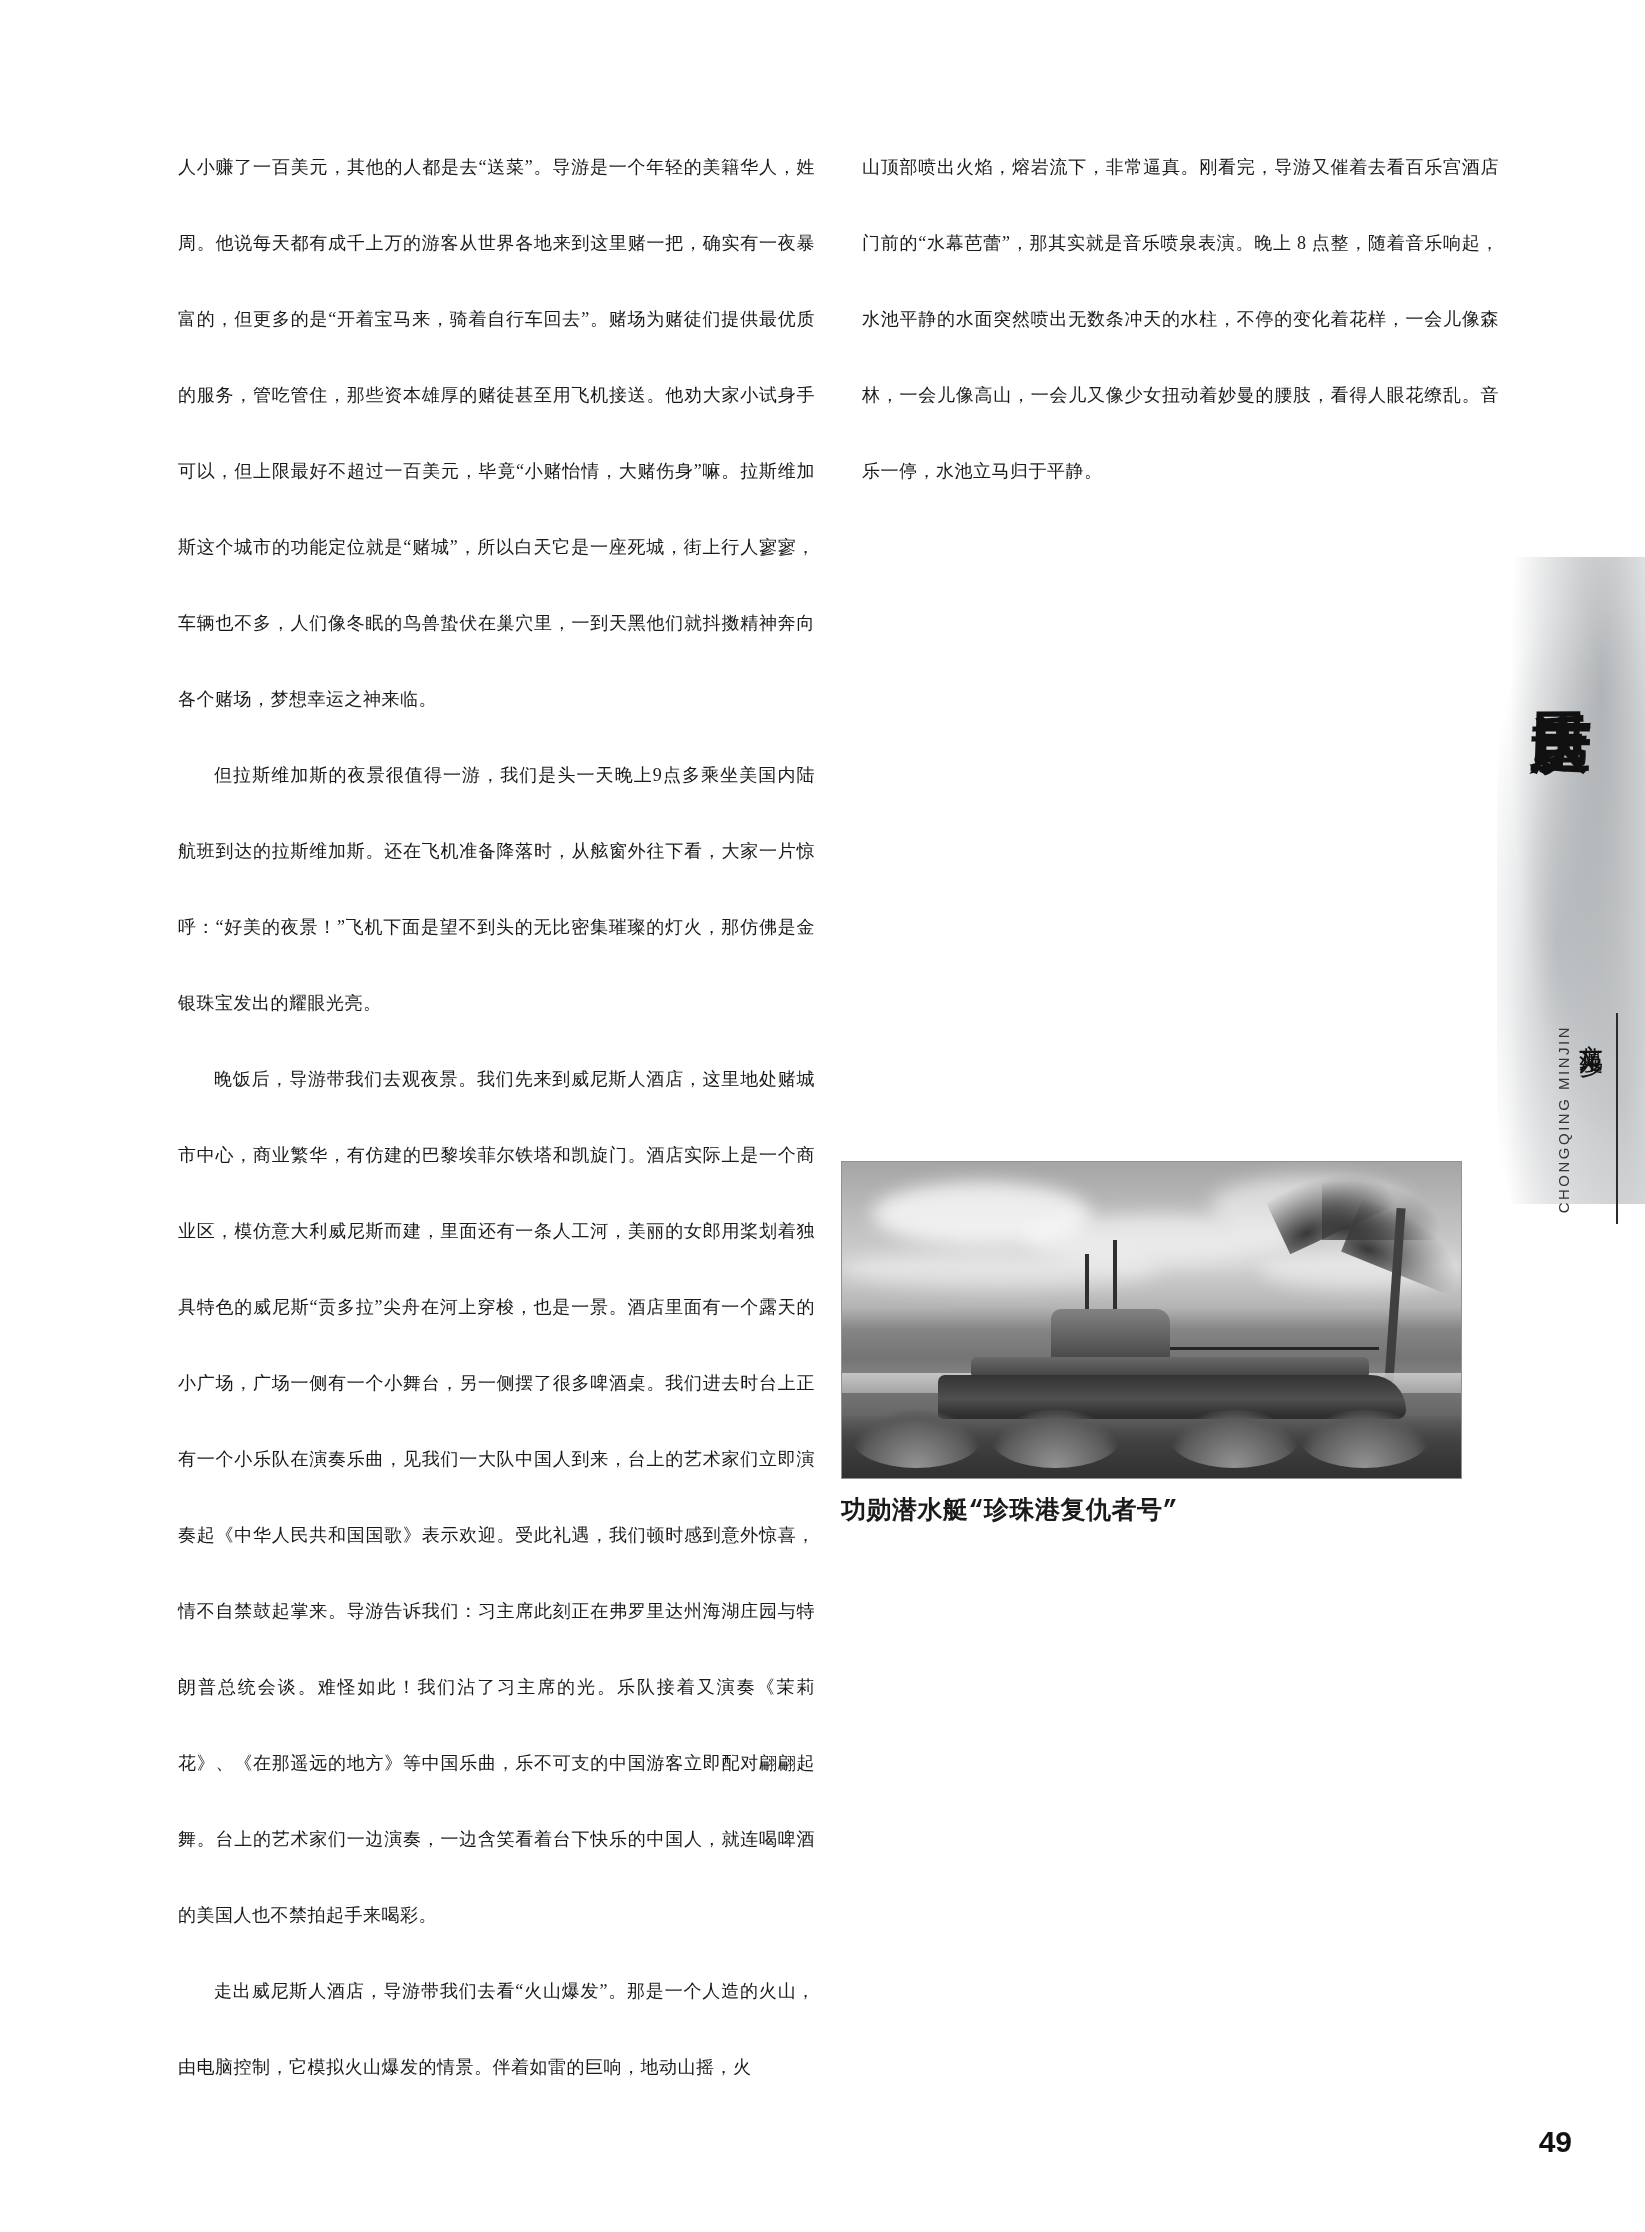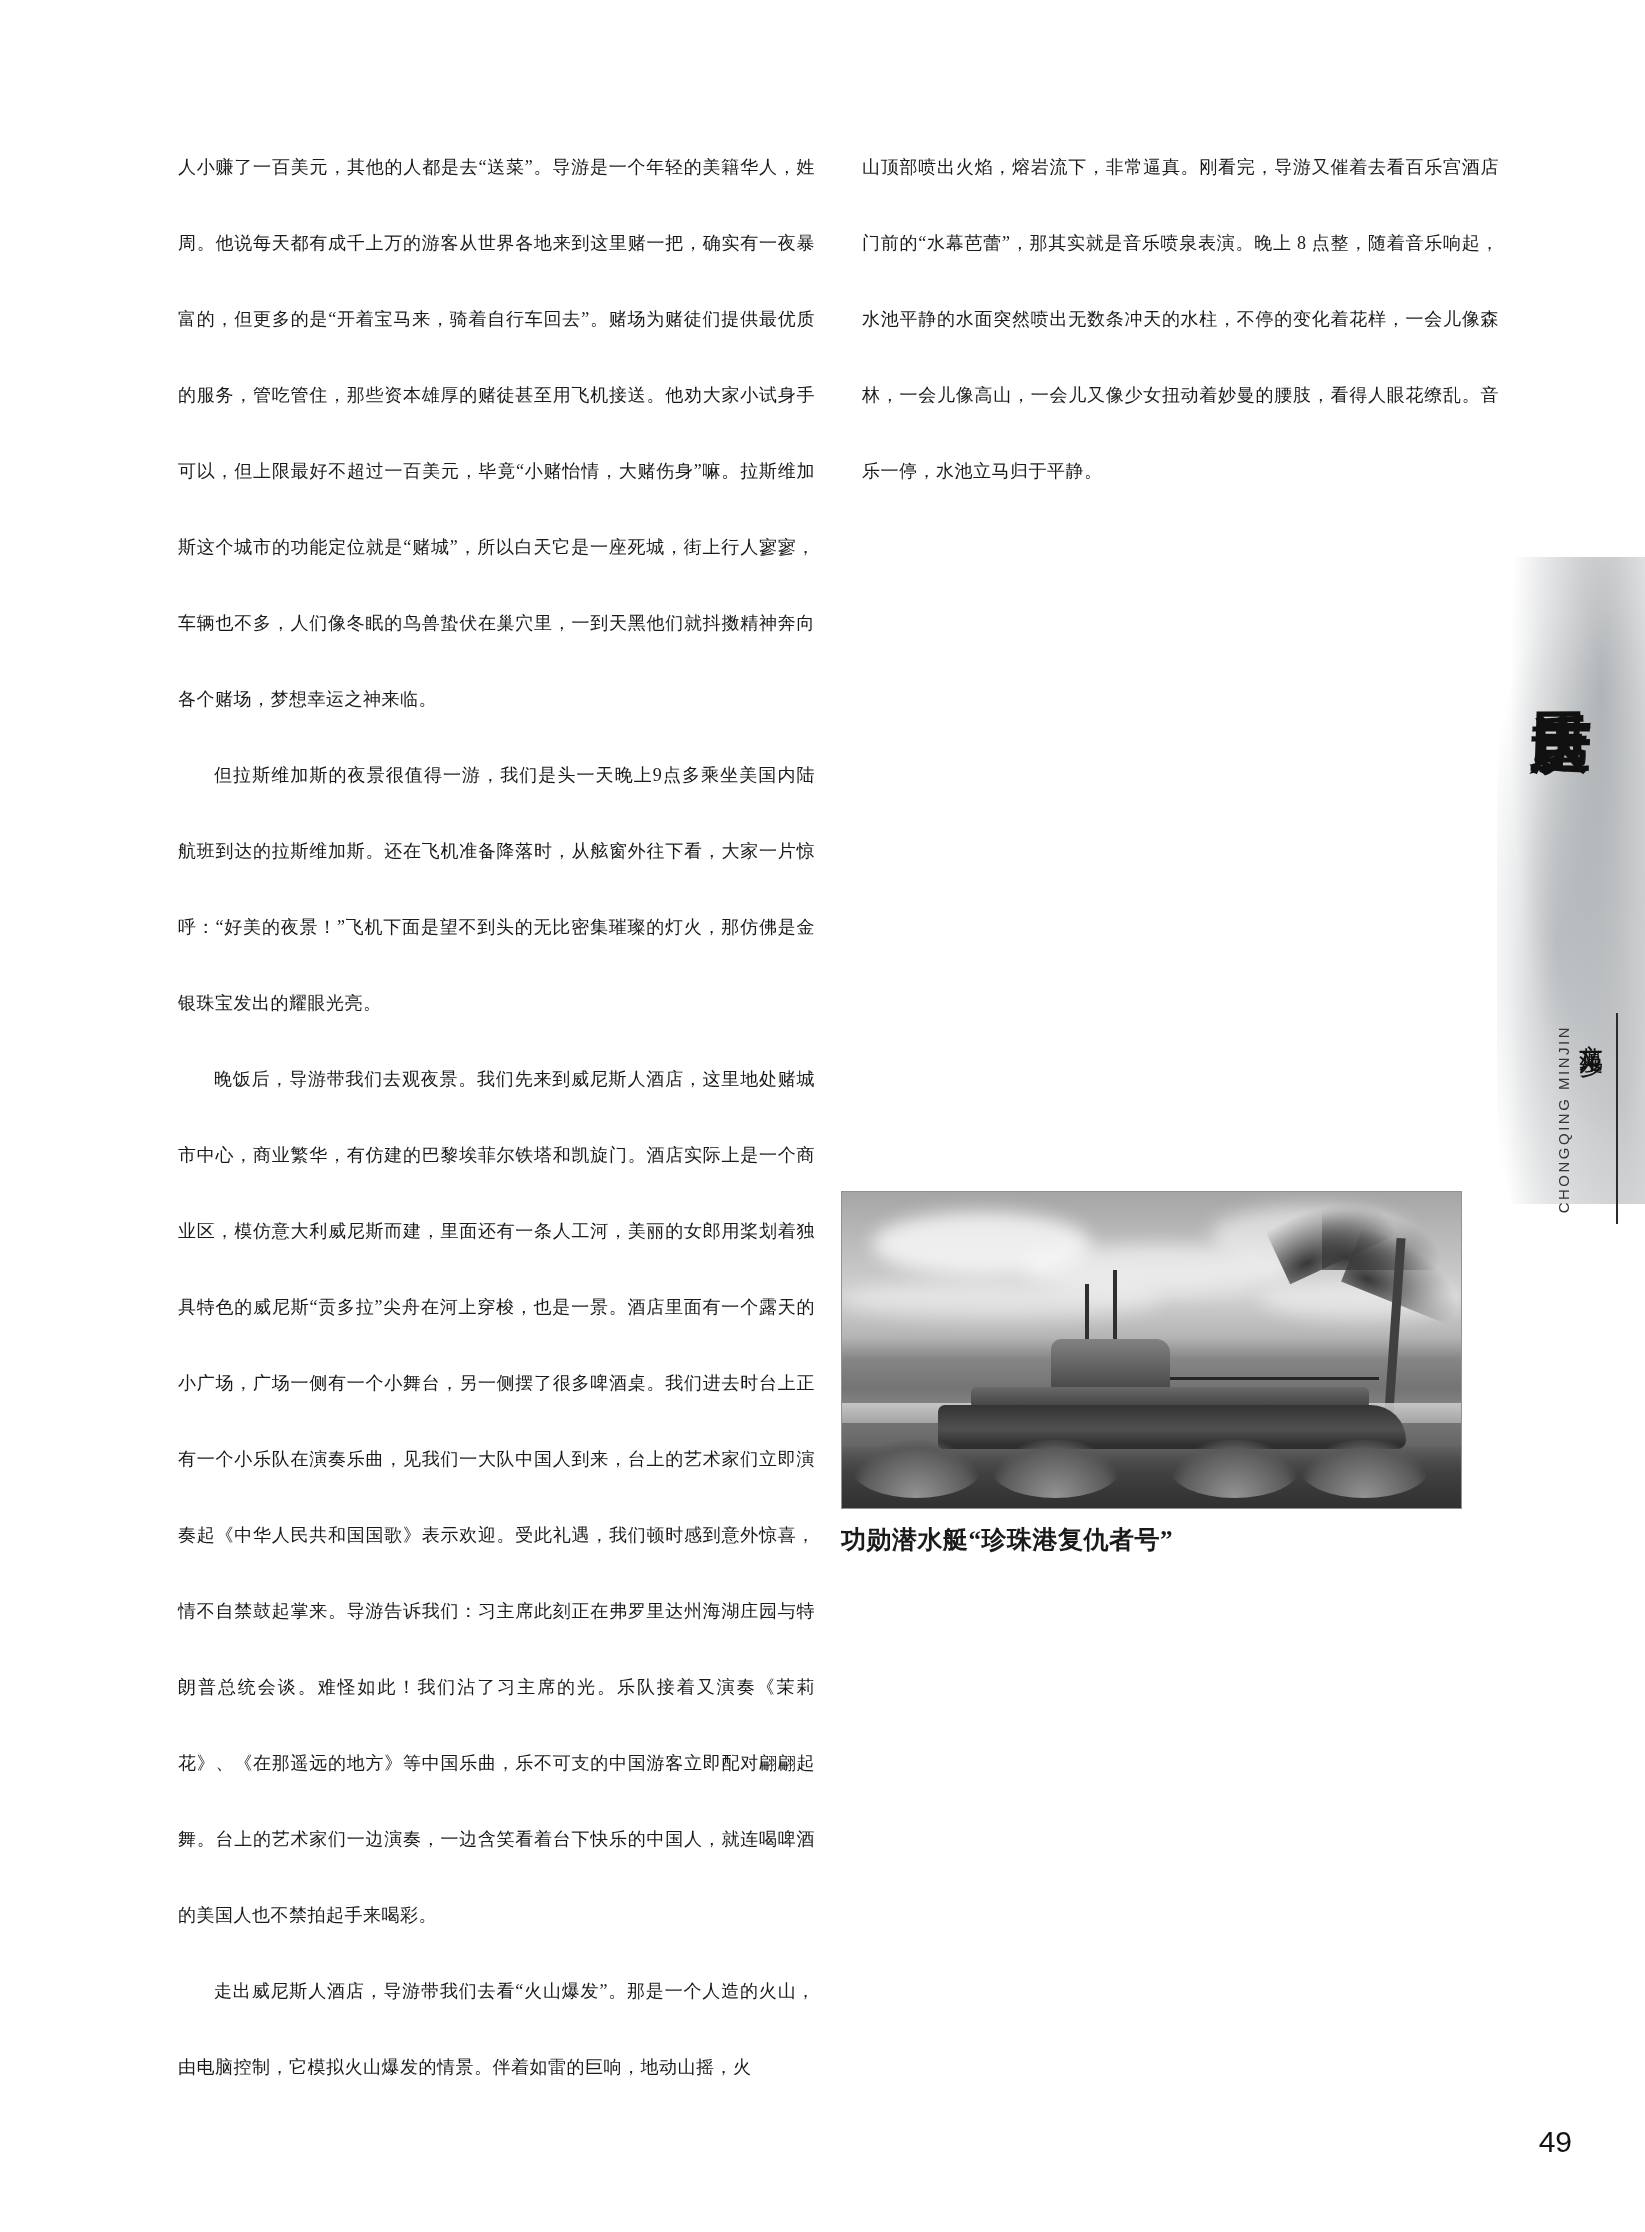--- a/index.html
+++ b/index.html
@@ -46,22 +46,23 @@
   
   .note {
     font-weight: bold;
     text-indent: 2em;
   }
 
   
   .figure {
     position: absolute;
     left: 841px;
-    top: 1191px;
+    top: 1161px;
     width: 514px;
+    font-family: Liberation Mono, monospace;
   }
   .photo {
     width: 621px;
     height: 318px;
     position: relative;
     overflow: hidden;
     background: linear-gradient(to bottom,
       #9fa6ab 0%,
       #b9bfc3 18%,
       #cdd2d4 33%,
@@ -260,21 +261,21 @@
     white-space: nowrap;
   }
 
   
   .page-number {
     position: absolute;
     right: 74px;
     bottom: 74px;
     font-family: "Liberation Sans", sans-serif;
     font-size: 30px;
-    font-weight: normal;
+    font-weight: bold;
     color: #111;
   }
 </style>
 </head>
 <body>
 
 <div class="page">
 
   <div class="col col-left">
     <p>人小赚了一百美元，其他的人都是去“送菜”。导游是一个年轻的美籍华人，姓周。他说每天都有成千上万的游客从世界各地来到这里赌一把，确实有一夜暴富的，但更多的是“开着宝马来，骑着自行车回去”。赌场为赌徒们提供最优质的服务，管吃管住，那些资本雄厚的赌徒甚至用飞机接送。他劝大家小试身手可以，但上限最好不超过一百美元，毕竟“小赌怡情，大赌伤身”嘛。拉斯维加斯这个城市的功能定位就是“赌城”，所以白天它是一座死城，街上行人寥寥，车辆也不多，人们像冬眠的鸟兽蛰伏在巢穴里，一到天黑他们就抖擞精神奔向各个赌场，梦想幸运之神来临。</p>

